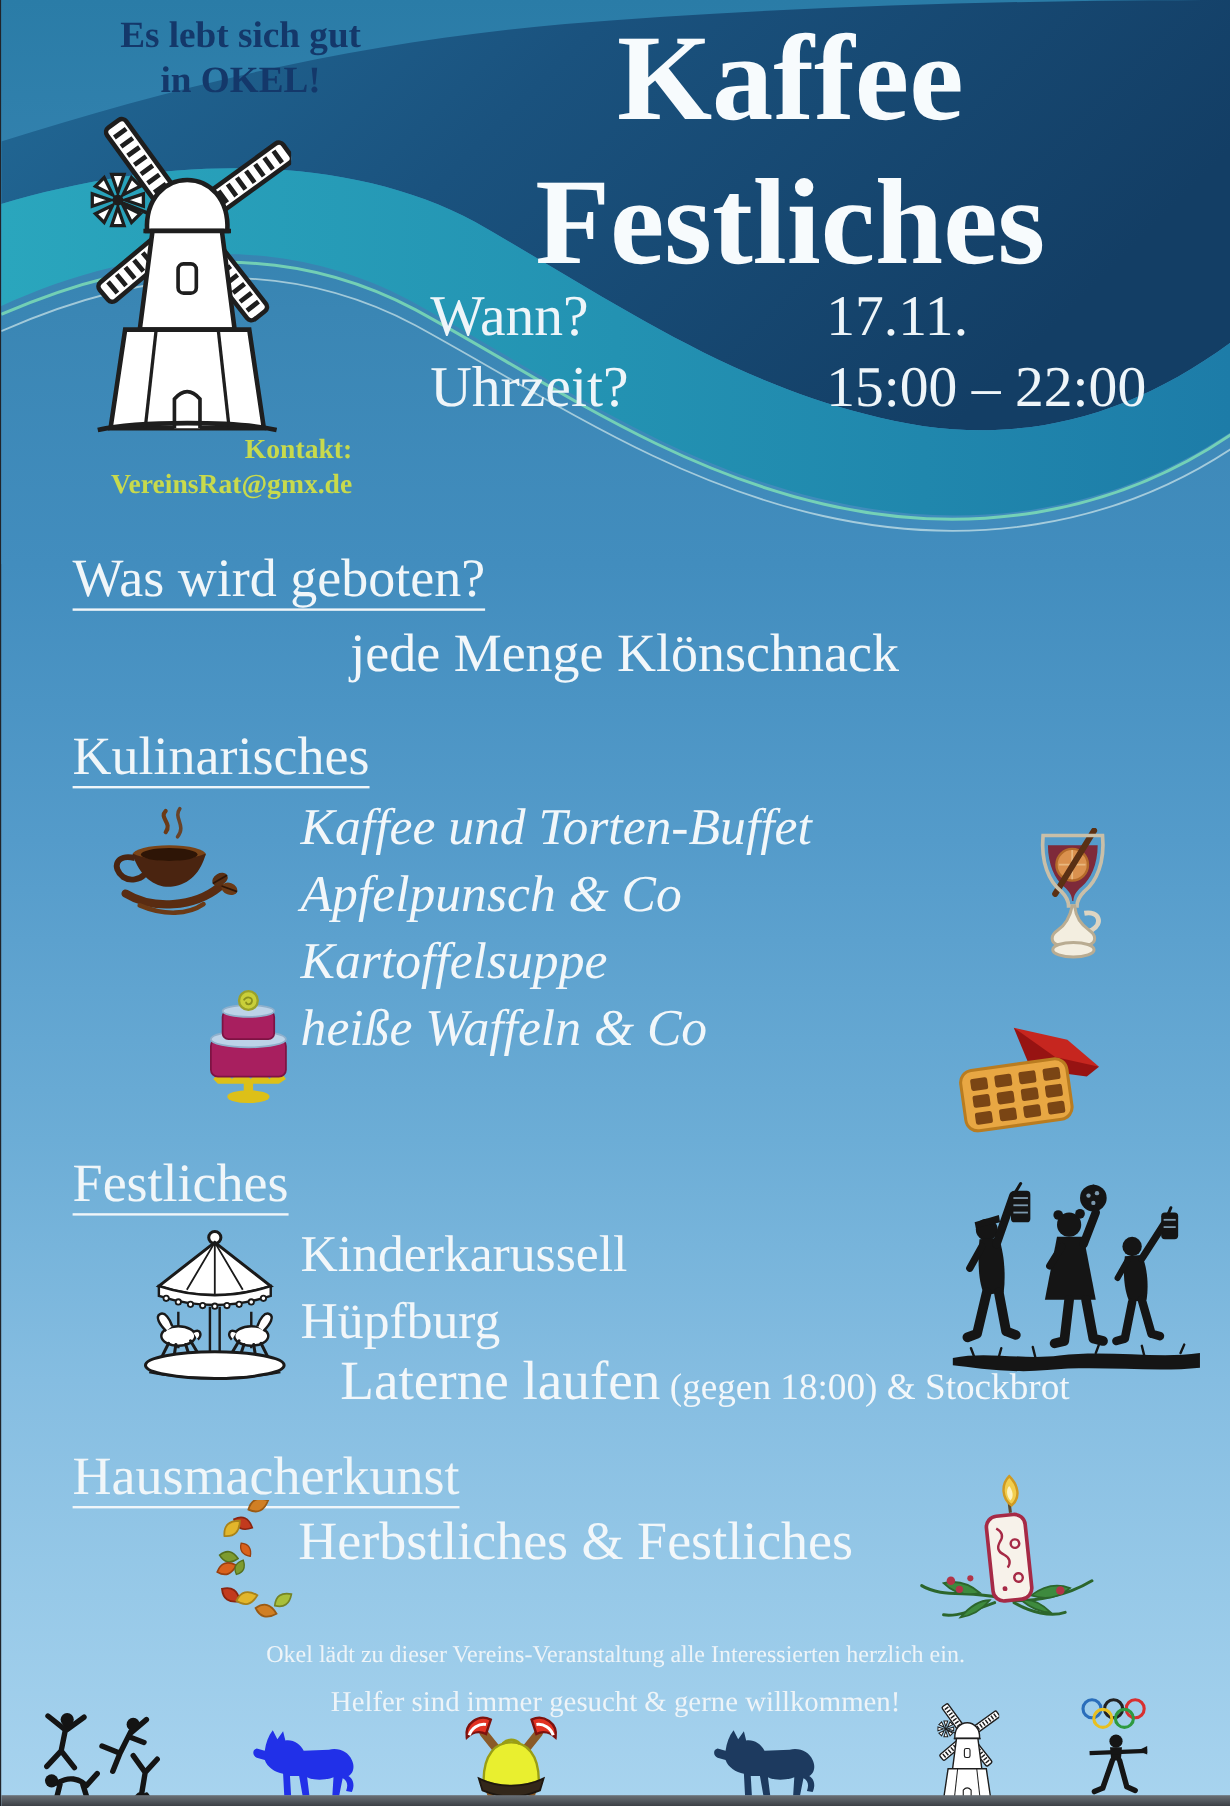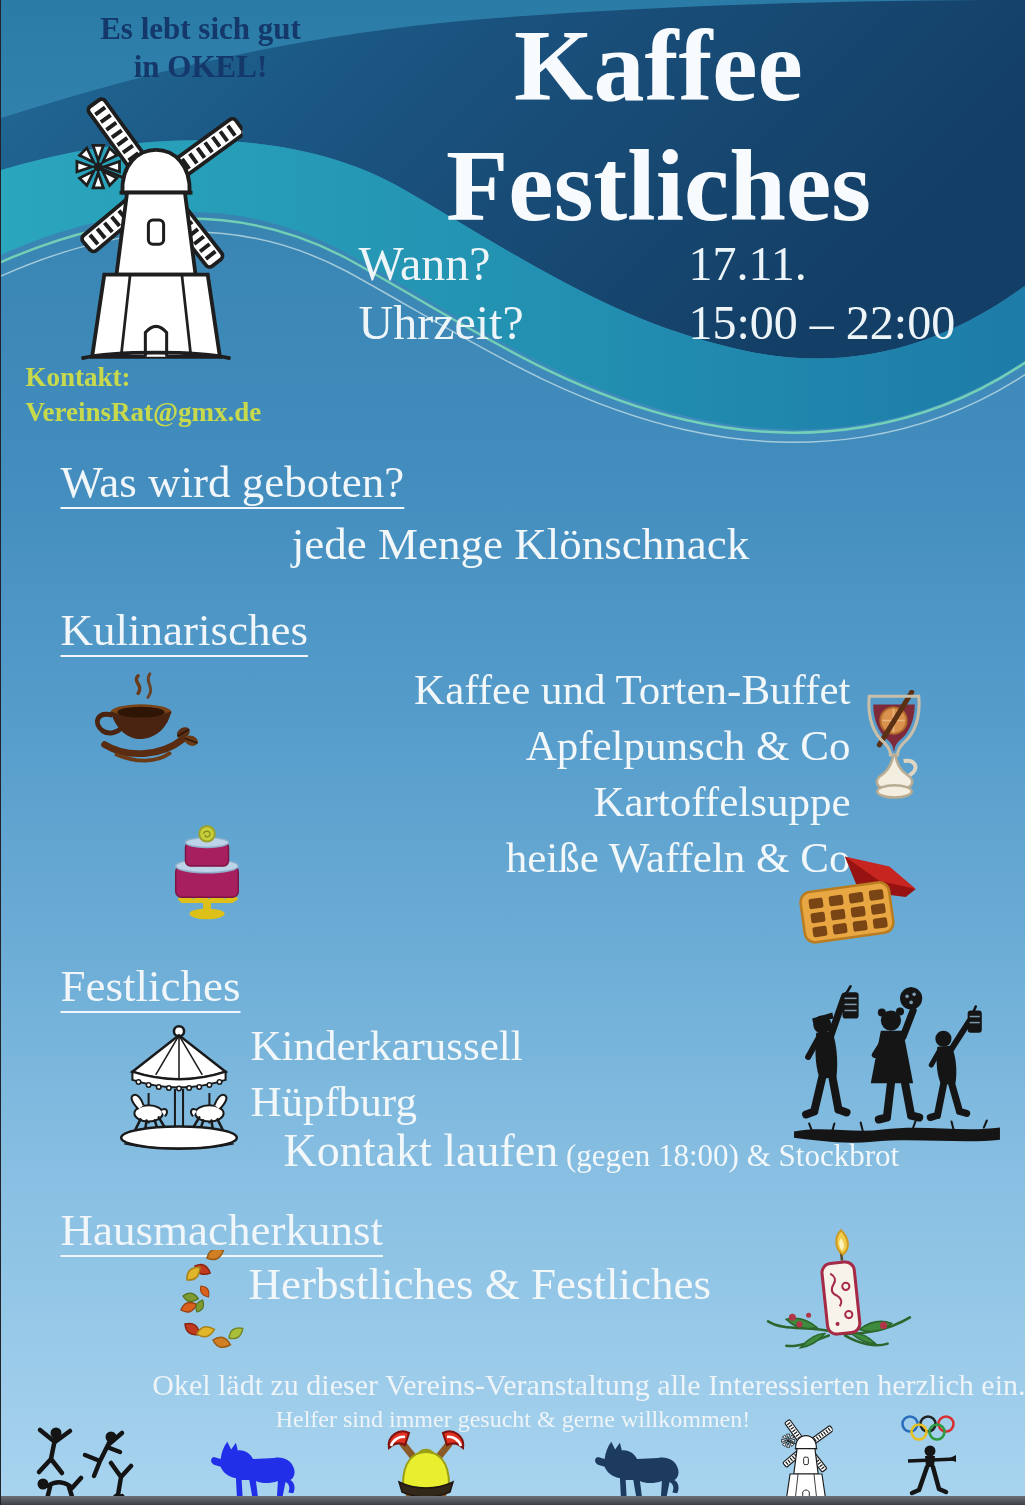--- a/index.html
+++ b/index.html
@@ -6,44 +6,44 @@
   .poster{
     position:relative;width:1024px;height:1505px;overflow:hidden;margin:0 auto;
     font-family:"Liberation Serif","DejaVu Serif",serif;color:#f2f7fa;
     background:linear-gradient(180deg,#2a79a6 0px,#3c86b8 400px,#428dbe 470px,
       #549bca 700px,#6cadd6 950px,#85bde1 1150px,#97c9e8 1330px,#a4d1ed 1460px,#a8d4ef 1505px);
   }
   .abs{position:absolute;}
   .waves{left:0;top:0;width:1025px;height:470px;display:block;}
   .tagline{left:40px;top:10px;width:320px;text-align:center;font-size:31px;line-height:1.22;font-weight:bold;color:#14386a;}
   .windmill-large{left:68px;top:80px;width:174px;height:292px;}
-  .contact{left:25px;top:360px;width:268px;text-align:left;font-size:27px;line-height:1.28;font-weight:bold;color:#c8da4c;}
+  .contact{left:25px;top:360px;width:268px;text-align:right;font-size:23px;line-height:1.28;font-weight:bold;color:#c8da4c;}
   .title{left:300px;top:6px;width:716px;text-align:center;font-size:102px;line-height:1.18;font-weight:bold;color:#f7fbfd;}
   .details{left:358px;top:234px;font-size:48px;line-height:59px;color:#eef5f9;}
   .details .lbl{display:inline-block;width:318px;}
   .headline{font-size:45px;color:#f0f6f9;text-decoration:underline;text-decoration-thickness:2px;text-underline-offset:10px;white-space:nowrap;text-align:right;}
   .h-offer{left:60px;top:456px;}
   .offer-item{left:240px;top:518px;width:560px;text-align:center;font-size:45px;}
   .h-culinary{left:60px;top:604px;}
-  .culinary-list{left:250px;top:662px;width:600px;text-align:right;font-size:43px;line-height:56px;}
+  .culinary-list{left:250px;top:662px;width:600px;text-align:left;font-size:43px;line-height:56px;font-style:italic;}
   .h-exciting{left:60px;top:960px;}
   .exciting-list{left:250px;top:1018px;width:600px;text-align:left;font-size:43px;line-height:56px;}
   .lantern{left:283px;top:1124px;font-size:46px;white-space:nowrap;}
   .lantern-detail{font-size:31px;}
   .h-homemade{left:60px;top:1204px;}
   .homemade-item{left:248px;top:1258px;font-size:45px;white-space:nowrap;}
   .ic-coffee{left:82px;top:670px;width:118px;height:104px;}
   .ic-cake{left:163px;top:808px;width:86px;height:114px;}
   .ic-punch{left:850px;top:690px;width:86px;height:134px;}
   .ic-waffle{left:791px;top:850px;width:134px;height:94px;}
   .ic-carousel{left:101px;top:1024px;width:154px;height:130px;}
   .ic-children{left:791px;top:984px;width:212px;height:164px;}
   .ic-leaves{left:166px;top:1250px;width:90px;height:100px;}
   .ic-candle{left:761px;top:1228px;width:154px;height:130px;}
-  .foot-invite{left:0;top:1368px;width:1025px;text-align:right;font-size:30px;color:#eef4f8;}
+  .foot-invite{left:0;top:1368px;width:1025px;text-align:center;font-size:20px;color:#eef4f8;}
   .foot-helpers{left:0;top:1406px;width:1025px;text-align:center;font-size:24px;color:#eef4f8;}
   .ic-acrobats{left:22px;top:1424px;width:128px;height:84px;}
   .ic-bluehorse{left:206px;top:1438px;width:96px;height:63px;}
   .ic-fire{left:380px;top:1426px;width:90px;height:78px;}
   .ic-darkhorse{left:590px;top:1438px;width:96px;height:63px;}
   .ic-windmill-s{left:762px;top:1414px;width:86px;height:90px;}
   .ic-olympic{left:893px;top:1412px;width:78px;height:90px;}
   .bottom-strip{left:0;bottom:0;width:100%;height:9px;background:linear-gradient(180deg,#6a7076,#3c4046);}
 </style>
 </head>
@@ -222,21 +222,21 @@
       </g>
     </g>
   </svg>
 
   <div class="abs headline h-exciting">Festliches</div>
   <div class="abs exciting-list">
     <div>Kinderkarussell</div>
     <div>Hüpfburg</div>
   </div>
   <div class="abs lantern">
-    <span>Kontakt laufen</span><span class="lantern-detail"> (gegen 18:00) &amp; Stockbrot</span>
+    <span>Laterne laufen</span><span class="lantern-detail"> (gegen 18:00) &amp; Stockbrot</span>
   </div>
 
   <svg class="abs ic-carousel" viewBox="0 0 152 128">
     <circle cx="76" cy="7" r="5" fill="#fff" stroke="#1a1a1a" stroke-width="2.5"></circle>
     <path d="M76,11 L30,47 Q76,62 122,47 Z" fill="#fff" stroke="#1a1a1a" stroke-width="2.5"></path>
     <path d="M76,11 L53,50 M76,11 L76,56 M76,11 L99,50" fill="none" stroke="#1a1a1a" stroke-width="1.5"></path>
     <path d="M30,47 Q76,62 122,47 L122,55 Q76,70 30,55 Z" fill="#fff" stroke="#1a1a1a" stroke-width="2"></path>
     <g fill="#fff" stroke="#1a1a1a" stroke-width="1.5">
       <circle cx="36" cy="57" r="2.2"></circle>
         <circle cx="46" cy="60" r="2.2"></circle>

